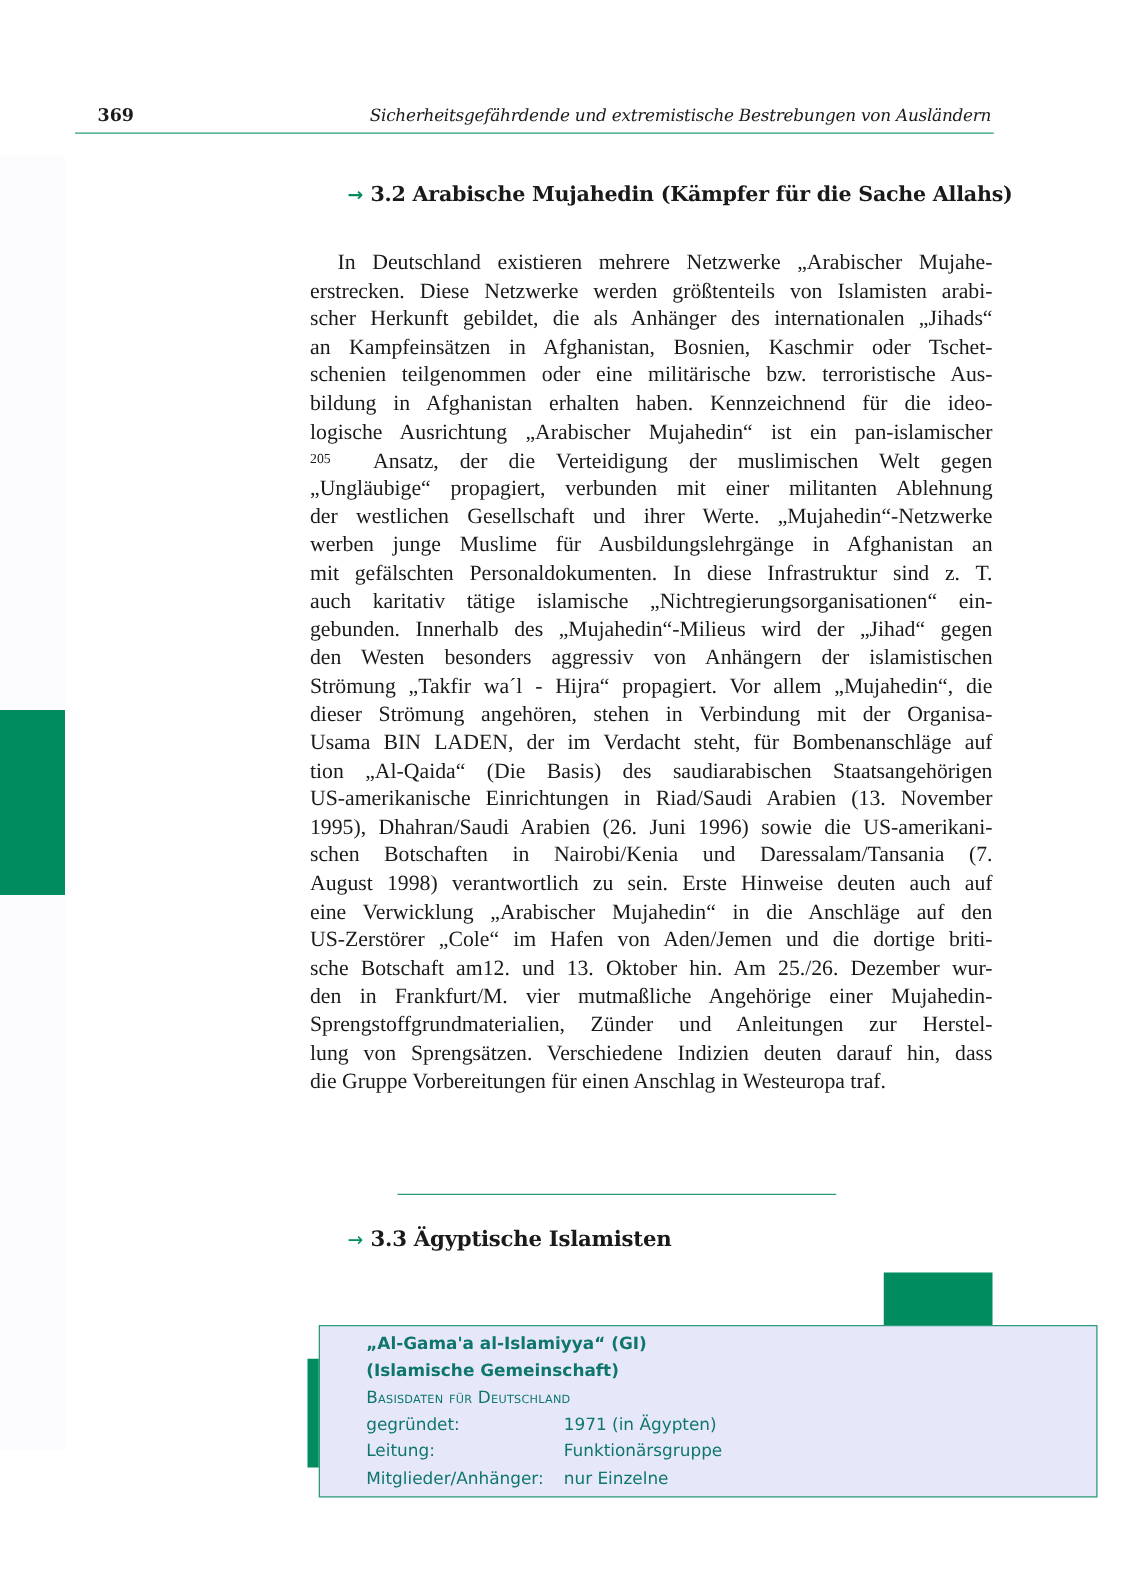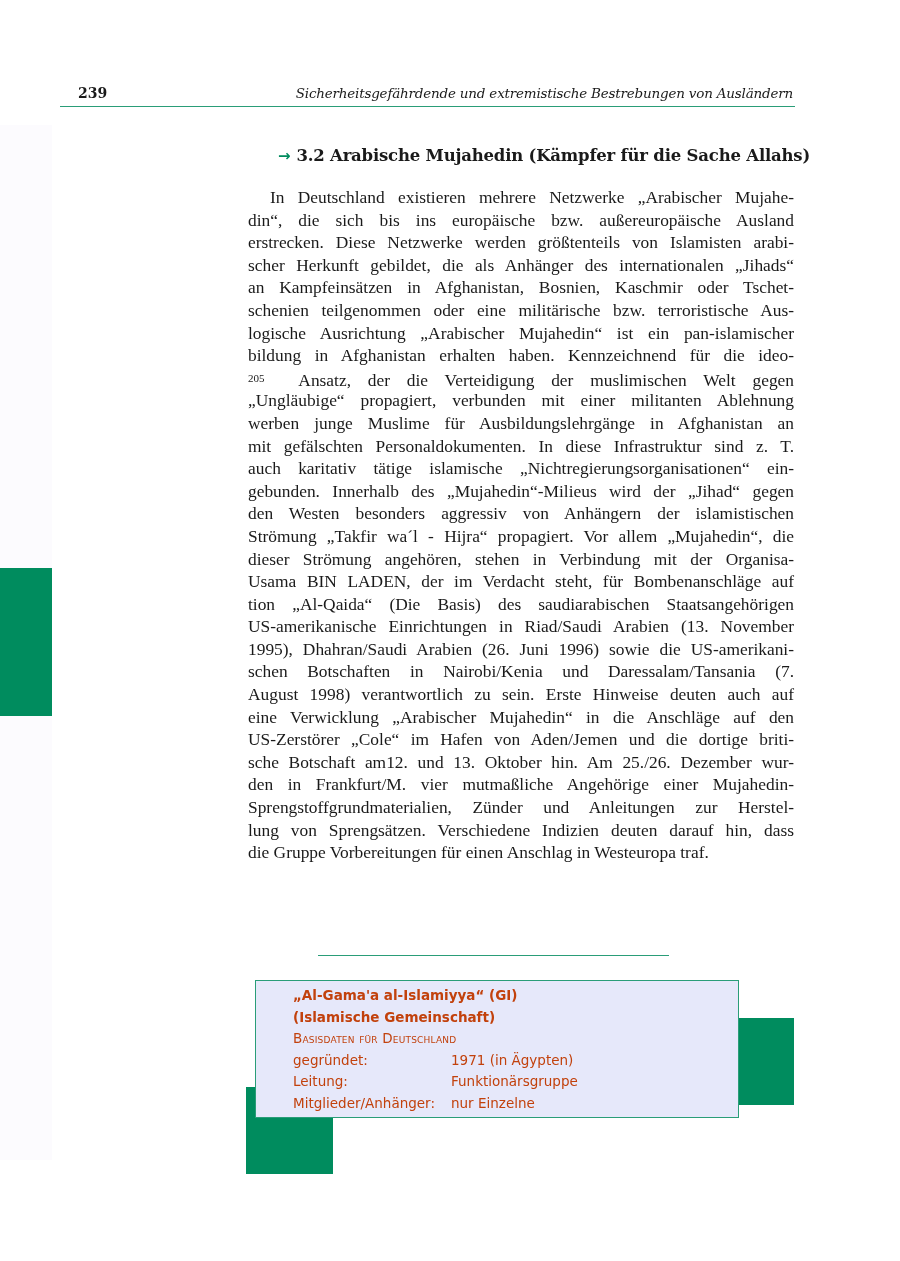--- a/index.html
+++ b/index.html
@@ -13,63 +13,63 @@
     .head-title { position: absolute; right: 2px; top: 3px; font-family: "DejaVu Serif", serif; font-style: italic; font-size: 13.5px; letter-spacing: -0.2px; }
 
     .section-heading { position: absolute; left: 278px; font-family: "DejaVu Serif", serif; font-weight: bold; font-size: 16.5px; white-space: nowrap; letter-spacing: -0.2px; }
     .section-heading .arrow { color: #008c5e; font-family: "DejaVu Sans", sans-serif; margin-right: 6px; font-size: 15px; }
     #h32 { top: 146px; }
     #h33 { top: 982px; font-weight: normal; font-size: 17px; }
     #h33 .title-text { font-weight: bold; }
 
     .body-text { position: absolute; left: 248px; top: 186px; width: 546px; font-family: "Liberation Serif", serif; font-size: 17.4px; line-height: 22.6px; text-align: justify; }
     .body-text .line { display: block; height: 22.6px; white-space: nowrap; text-align-last: justify; text-align: justify; }
-    .body-text .line.first { text-indent: 22px; }
+    .body-text .line.first { text-indent: 22px; margin-top: 12px; }
     .body-text .line.last { text-align-last: left; }
     .footnote-mark { font-size: 11px; vertical-align: 4px; margin-right: 18px; }
 
     .divider { position: absolute; left: 318px; top: 955px; width: 351px; height: 1px; background: #2a9d78; }
 
     .deco-block { position: absolute; background: #008c5e; }
     #deco-tr { left: 707px; top: 1018px; width: 87px; height: 87px; }
     #deco-bl { left: 246px; top: 1087px; width: 87px; height: 87px; }
 
-    .info-box { position: absolute; left: 255px; top: 980px; width: 484px; height: 138px; background: #e6e8fa; border: 1px solid #2a9d78; box-sizing: border-box; font-family: "DejaVu Sans", sans-serif; font-size: 13.5px; color: #c2410c; }
+    .info-box { position: absolute; left: 255px; top: 1060px; width: 623px; height: 138px; background: #e6e8fa; border: 1px solid #2a9d78; box-sizing: border-box; font-family: "DejaVu Sans", sans-serif; font-size: 13.5px; color: #0f766e; }
     .info-inner { position: absolute; left: 37px; top: 4px; }
     .info-line { height: 21.6px; line-height: 21.6px; white-space: nowrap; }
     .info-line.bold { font-weight: bold; }
     .small-caps { font-variant: small-caps; letter-spacing: 0.2px; }
     .kv-key { display: inline-block; width: 158px; }
   </style>
 </head>
 <body>
 
 <div class="left-strip"></div>
 <div class="thumb-tab"></div>
 
 <div class="running-head">
-  <span class="page-number">239</span>
+  <span class="page-number">369</span>
   <span class="head-title">Sicherheitsgefährdende und extremistische Bestrebungen von Ausländern</span>
 </div>
 
 <div class="section-heading" id="h32">
   <span class="arrow">→</span><span>3.2 Arabische Mujahedin (Kämpfer für die Sache Allahs)</span>
 </div>
 
 <div class="body-text">
   <span class="line first">In Deutschland existieren mehrere Netzwerke „Arabischer Mujahe-</span>
-  <span class="line">din“, die sich bis ins europäische bzw. außereuropäische Ausland</span>
   <span class="line">erstrecken. Diese Netzwerke werden größtenteils von Islamisten arabi-</span>
   <span class="line">scher Herkunft gebildet, die als Anhänger des internationalen „Jihads“</span>
   <span class="line">an Kampfeinsätzen in Afghanistan, Bosnien, Kaschmir oder Tschet-</span>
   <span class="line">schenien teilgenommen oder eine militärische bzw. terroristische Aus-</span>
+  <span class="line">bildung in Afghanistan erhalten haben. Kennzeichnend für die ideo-</span>
   <span class="line">logische Ausrichtung „Arabischer Mujahedin“ ist ein pan-islamischer</span>
-  <span class="line">bildung in Afghanistan erhalten haben. Kennzeichnend für die ideo-</span>
   <span class="line"><span class="footnote-mark">205</span> <span>Ansatz, der die Verteidigung der muslimischen Welt gegen</span></span>
   <span class="line">„Ungläubige“ propagiert, verbunden mit einer militanten Ablehnung</span>
+  <span class="line">der westlichen Gesellschaft und ihrer Werte. „Mujahedin“-Netzwerke</span>
   <span class="line">werben junge Muslime für Ausbildungslehrgänge in Afghanistan an</span>
   <span class="line">mit gefälschten Personaldokumenten. In diese Infrastruktur sind z. T.</span>
   <span class="line">auch karitativ tätige islamische „Nichtregierungsorganisationen“ ein-</span>
   <span class="line">gebunden. Innerhalb des „Mujahedin“-Milieus wird der „Jihad“ gegen</span>
   <span class="line">den Westen besonders aggressiv von Anhängern der islamistischen</span>
   <span class="line">Strömung „Takfir wa´l - Hijra“ propagiert. Vor allem „Mujahedin“, die</span>
   <span class="line">dieser Strömung angehören, stehen in Verbindung mit der Organisa-</span>
   <span class="line">Usama BIN LADEN, der im Verdacht steht, für Bombenanschläge auf</span>
   <span class="line">tion „Al-Qaida“ (Die Basis) des saudiarabischen Staatsangehörigen</span>
   <span class="line">US-amerikanische Einrichtungen in Riad/Saudi Arabien (13. November</span>

